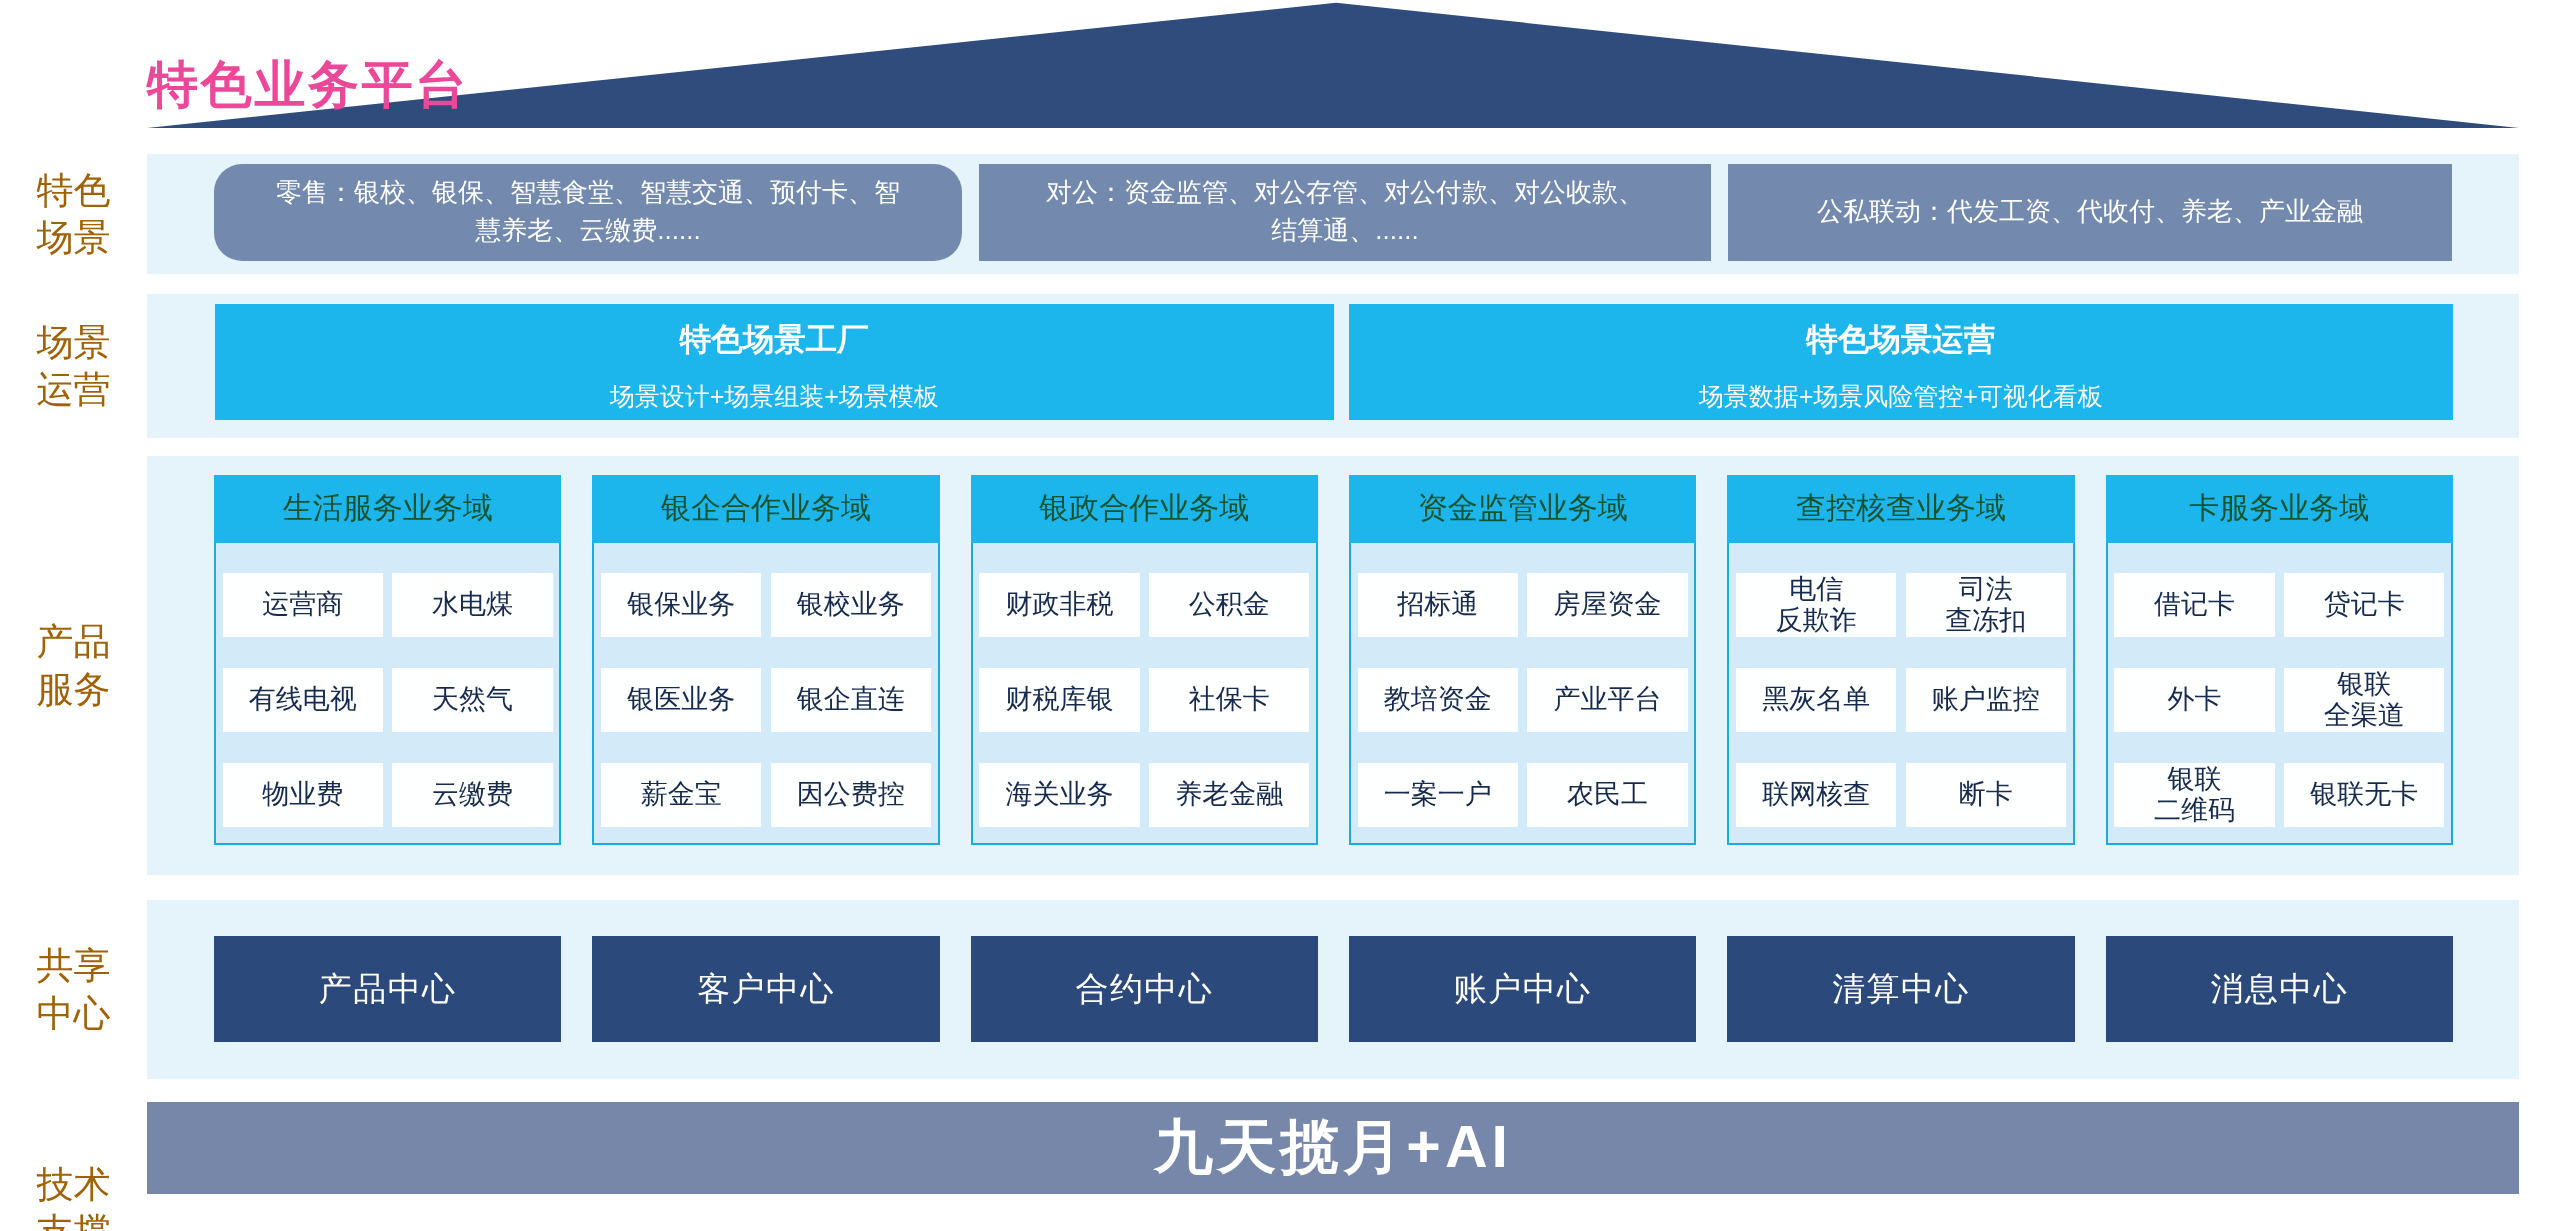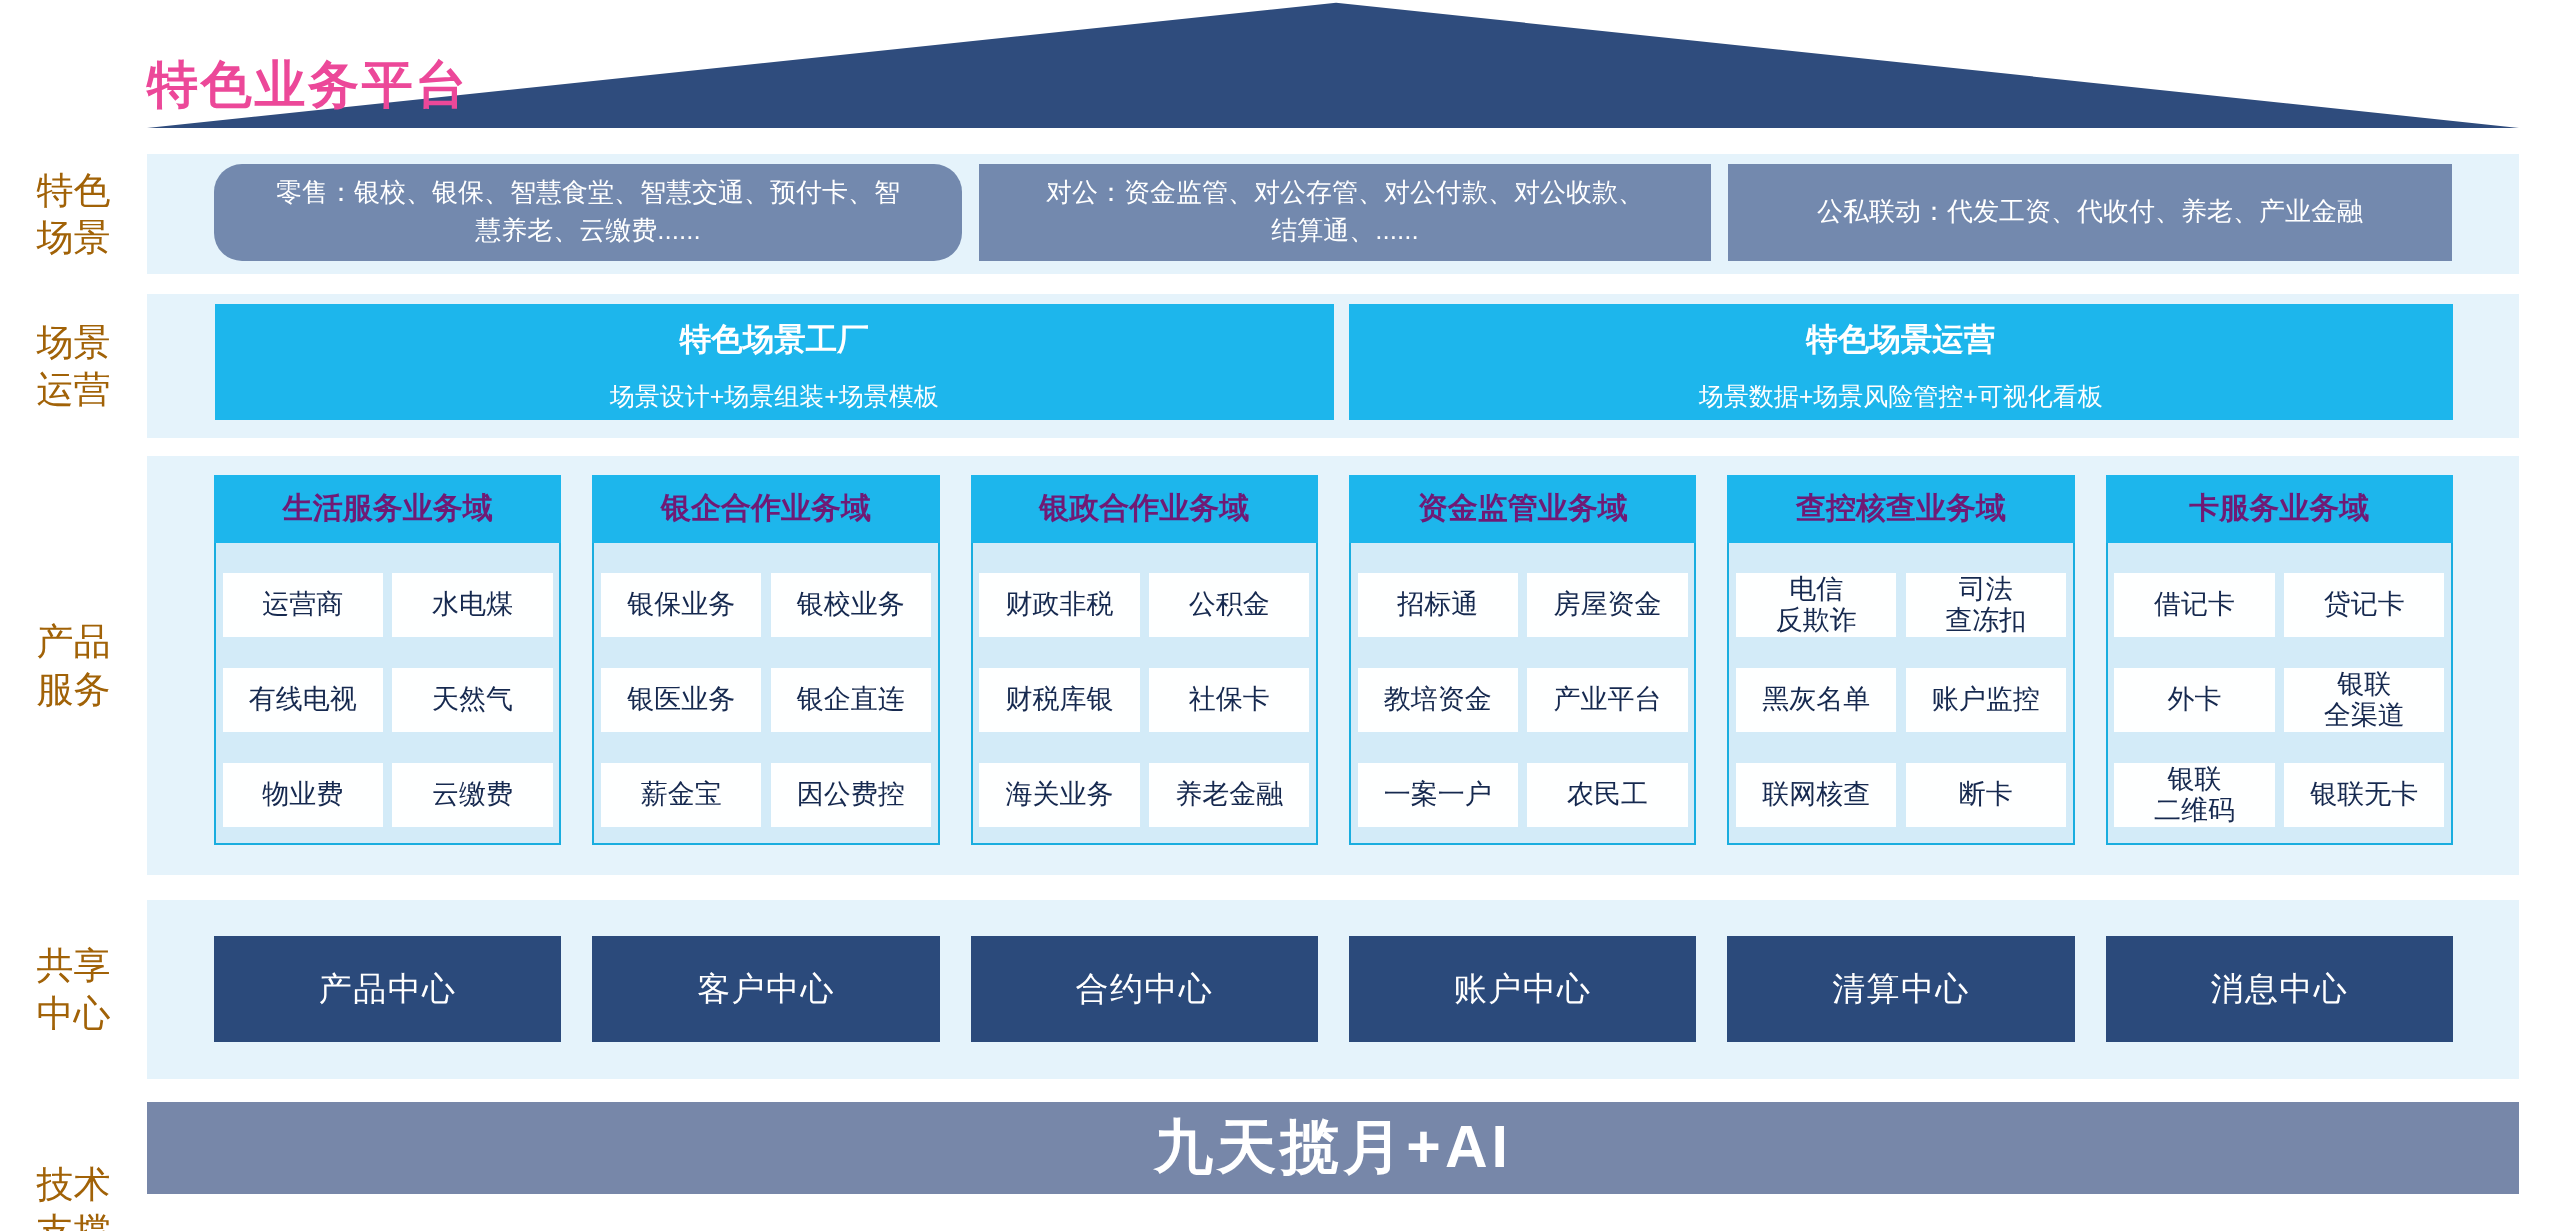--- a/index.html
+++ b/index.html
@@ -47,23 +47,23 @@
     display:flex;flex-direction:column;align-items:center;
     box-sizing:border-box;padding-top:15px;
   }
   .ops-box.b0{width:1119px;}
   .ops-box.b1{width:1105px;}
   .ops-title{font-size:31.5px;font-weight:bold;}
   .ops-sub{font-size:25px;margin-top:19px;}
   
   .prod-col{flex:1;display:flex;flex-direction:column;height:370px;}
   .prod-header{
-    height:68px;background:#1DB6EC;color:#701a75;
-    display:flex;align-items:center;justify-content:center;
-    font-size:30px;font-weight:bold;flex:none;
+    height:68px;background:#1DB6EC;color:#14532d;
+    display:flex;align-items:center;justify-content:center;
+    font-size:30px;font-weight:normal;flex:none;
   }
   .prod-body{
     flex:1;background:#D3EBF8;border:2.1px solid #19ADDF;border-top:none;
     box-sizing:border-box;padding:30px 6.8px 12.3px 6.8px;
     display:grid;grid-template-columns:1fr 1fr;
     column-gap:9.6px;row-gap:31px;grid-auto-rows:64px;
   }
   .prod-cell{
     background:#FEFFFF;color:#16294F;
     display:flex;align-items:center;justify-content:center;

